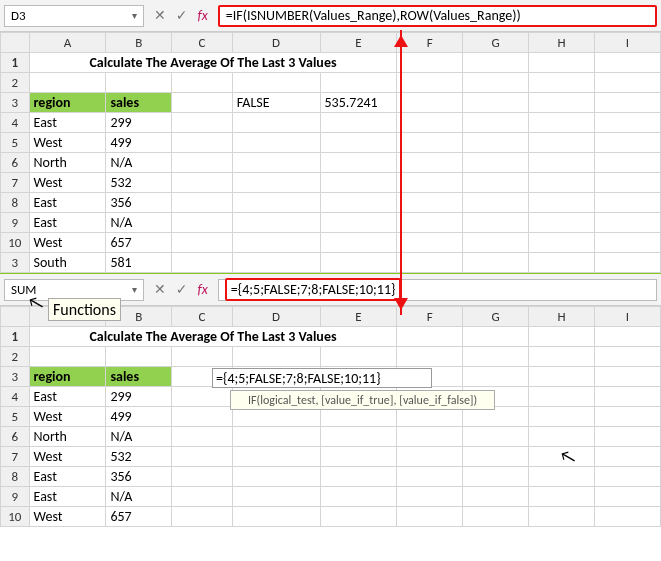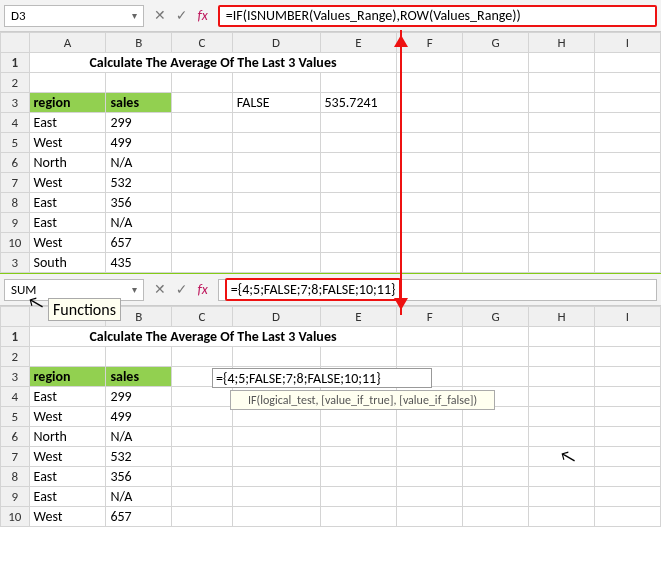--- a/index.html
+++ b/index.html
@@ -345,21 +345,21 @@
           <td></td>
           <td></td>
           <td></td>
           <td></td>
           <td></td>
           <td></td>
         </tr>
       <tr>
           <td class="rowhdr">3</td>
           <td>South</td>
-          <td class="num">435</td>
+          <td class="num">581</td>
           <td></td>
           <td></td>
           <td></td>
           <td></td>
           <td></td>
           <td></td>
           <td></td>
         </tr>
     </tbody>
   </table>

